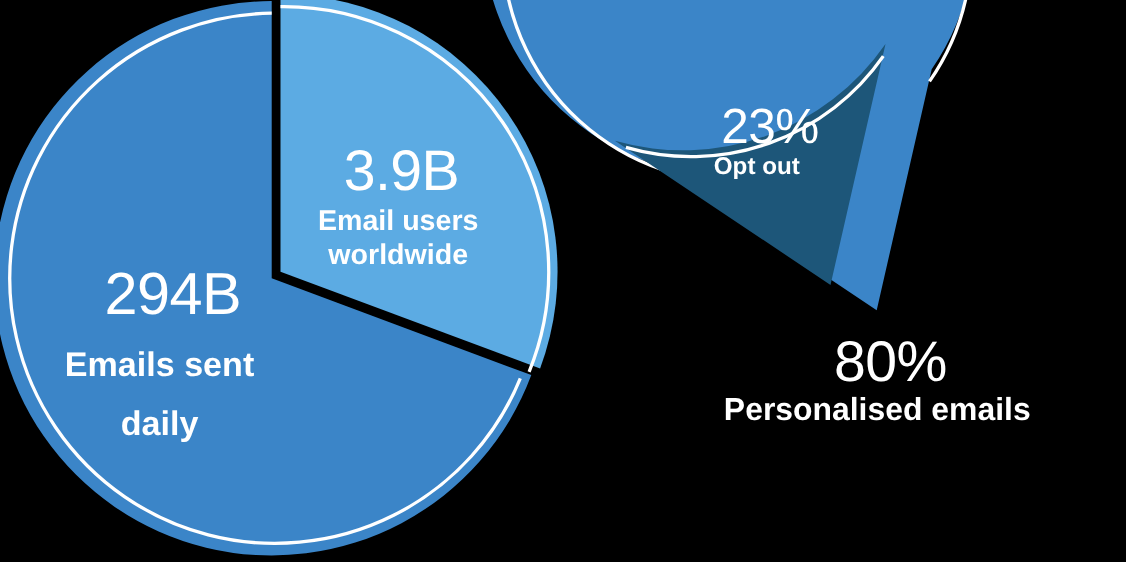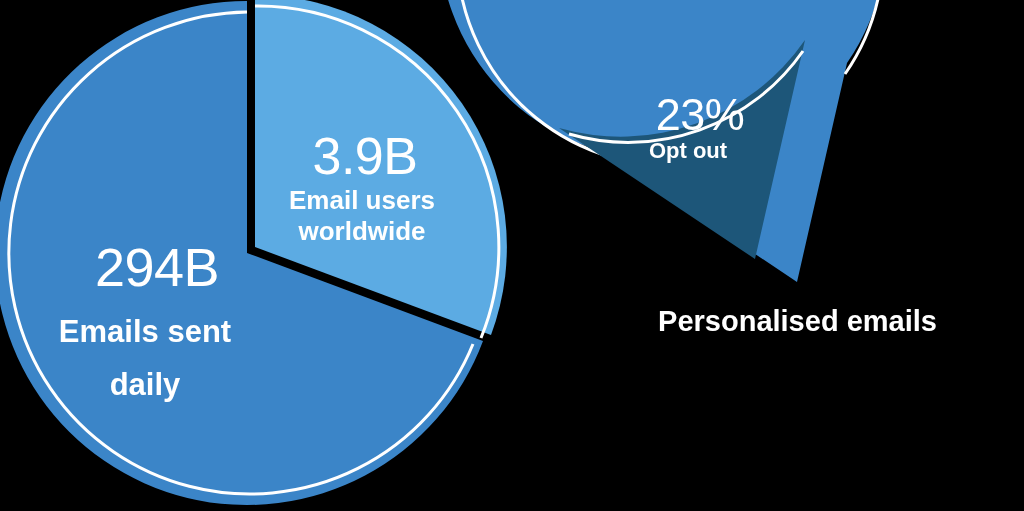--- a/index.html
+++ b/index.html
@@ -143,16 +143,17 @@
     <div class="label-caption">Email users</div>
     <div class="label-caption">worldwide</div>
   </div>
 
   <div class="label-group" id="label-opt-out" style="color: rgb(255, 255, 255);">
     <div class="label-value">23%</div>
     <div class="label-caption">Opt out</div>
   </div>
 
   <div class="label-group" id="label-open-rate" style="color: rgb(255, 255, 255);">
+    <div class="label-value">80%</div>
     <div class="label-caption">Personalised emails</div>
   </div>
 
 </div>
 
 </body></html>

